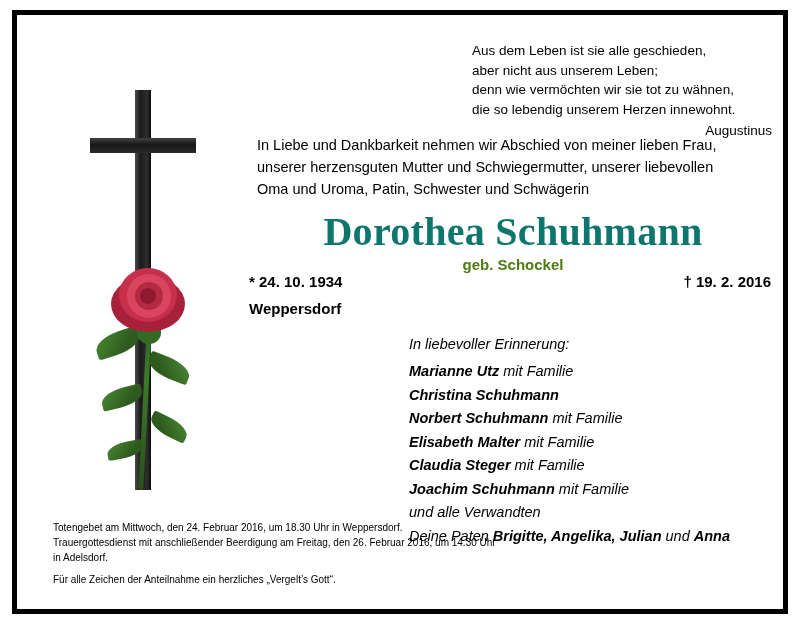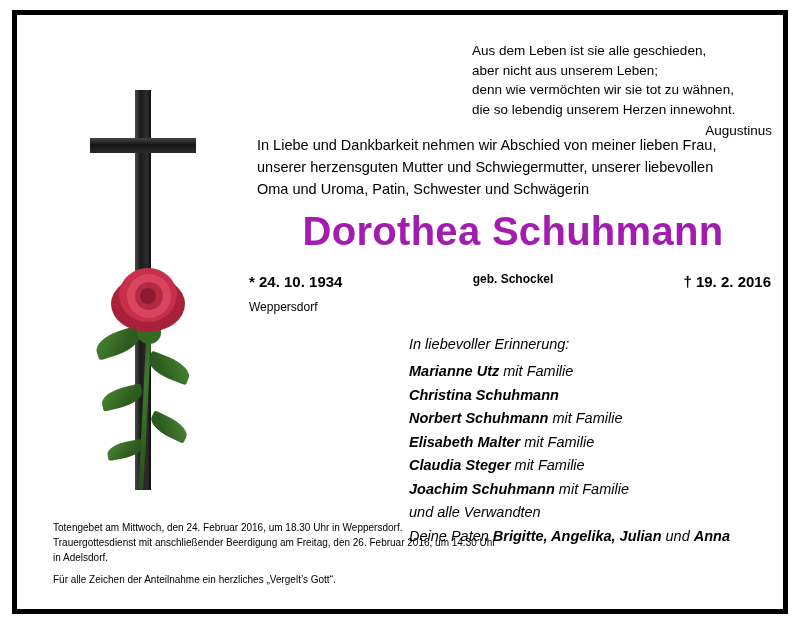--- a/index.html
+++ b/index.html
@@ -137,47 +137,48 @@
     left: 232px;
     top: 195px;
     width: 528px;
     text-align: center;
   }
   .deceased-name {
     font-size: 40px;
     font-weight: bold;
     letter-spacing: 0.3px;
     line-height: 1.08;
-    color: #a21caf;
+    color: #0f766e;
+    font-family: Liberation Serif, serif;
   }
   .born-name {
-    font-size: 12px;
-    font-weight: bold;
-    margin-top: 19px;
-    color: #000000;
+    font-size: 15px;
+    font-weight: bold;
+    margin-top: 3px;
+    color: #4d7c0f;
   }
 
   .dates {
     position: absolute;
     left: 232px;
     top: 258px;
     width: 528px;
     font-size: 15px;
     font-weight: bold;
     color: #000;
   }
   .dates .birth { position: absolute; left: 0; top: 0; }
   .dates .death { position: absolute; right: 6px; top: 0; }
 
   .place {
     position: absolute;
     left: 232px;
     top: 285px;
-    font-size: 12px;
-    font-weight: normal;
+    font-size: 15px;
+    font-weight: bold;
     color: #000;
   }
 
   .mourners {
     position: absolute;
     left: 392px;
     top: 318px;
     width: 370px;
     font-size: 14.5px;
     line-height: 1.62;

